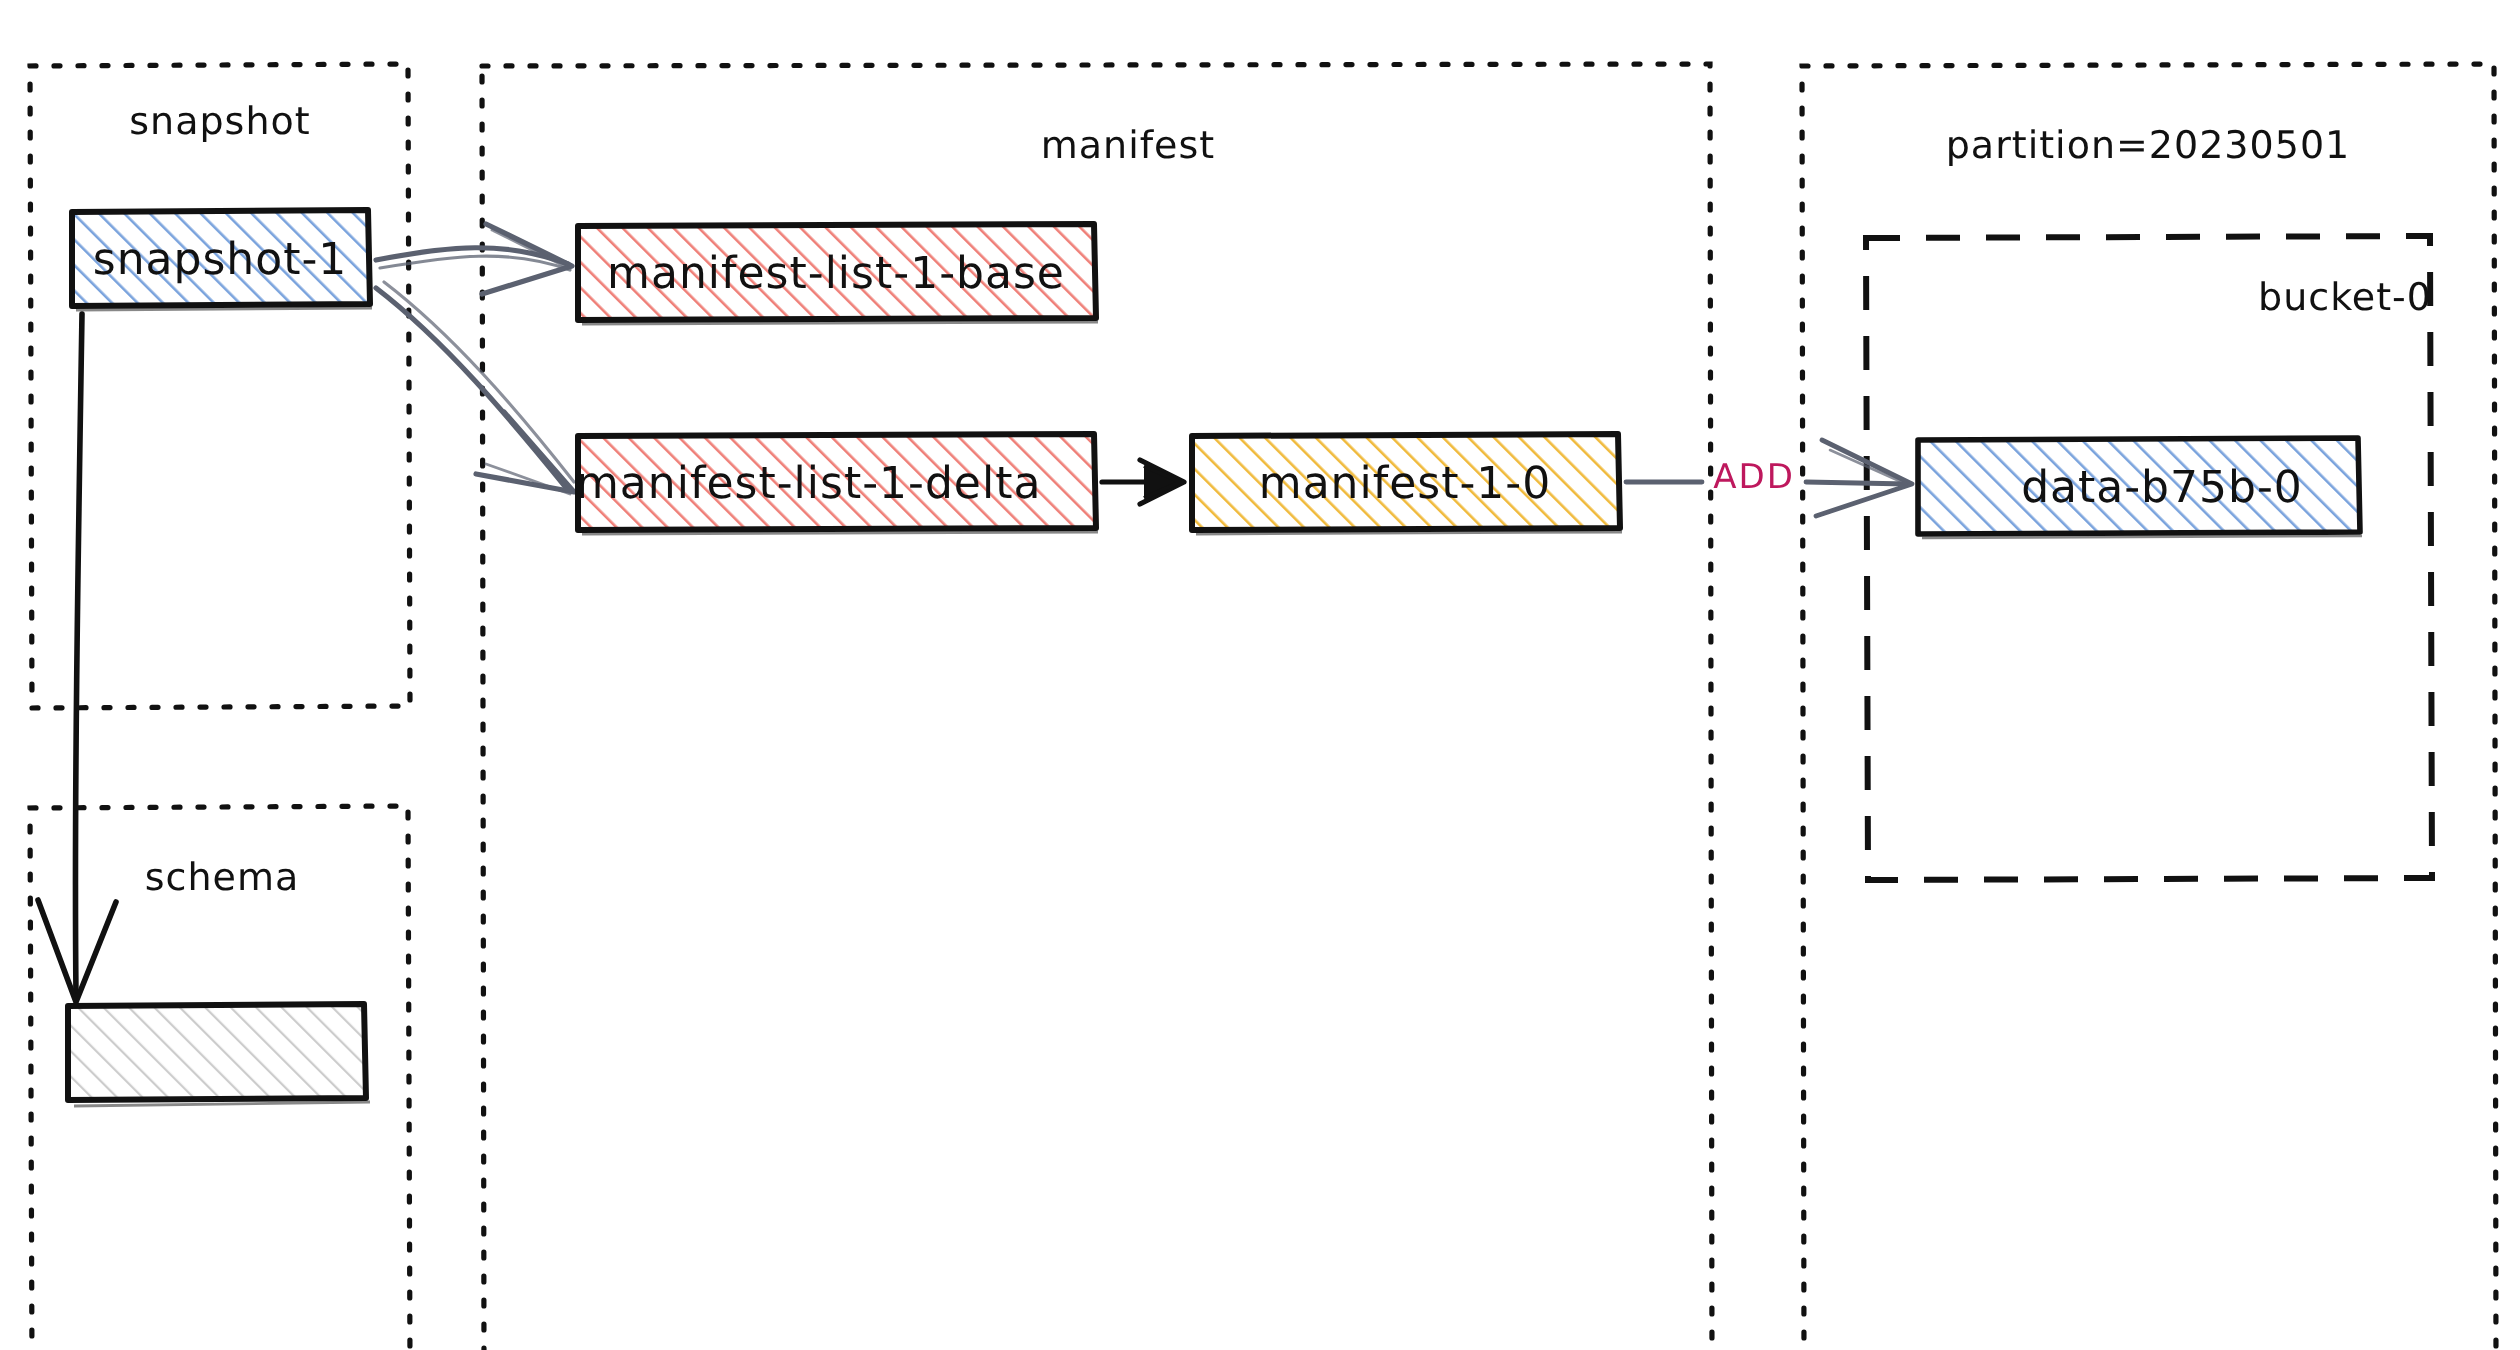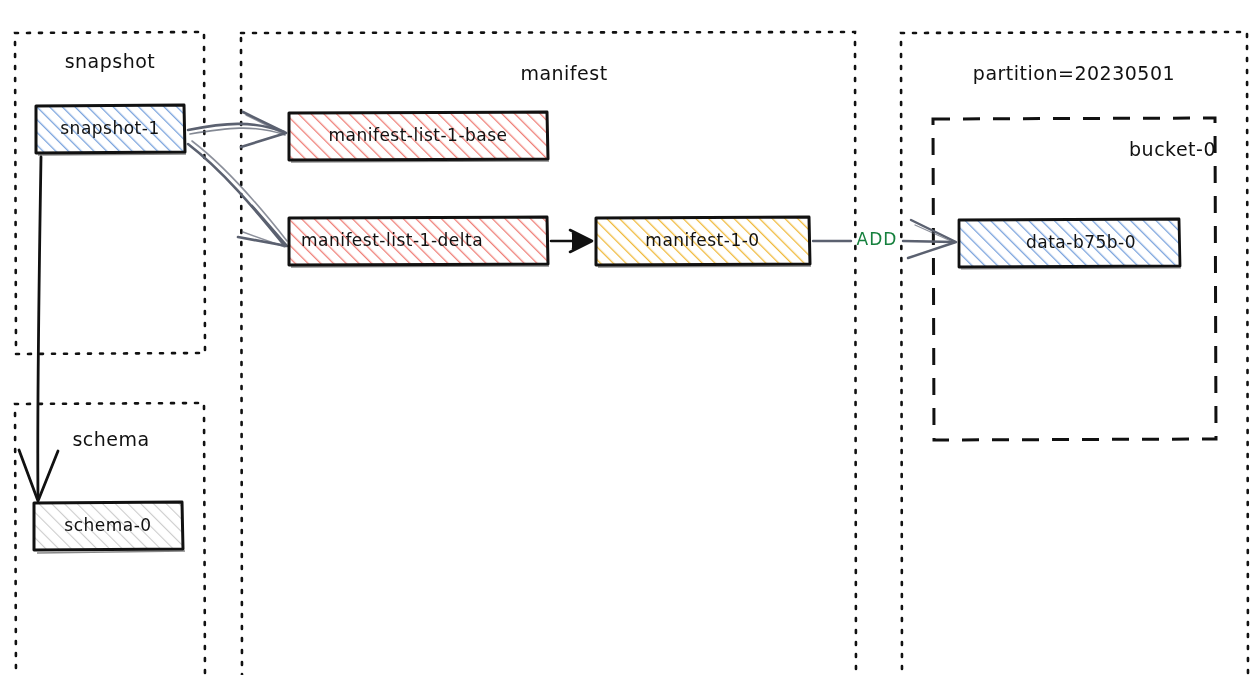--- a/index.html
+++ b/index.html
@@ -30,27 +30,27 @@
     font-family: "DejaVu Sans", sans-serif;
     color: #111111;
     white-space: nowrap;
     letter-spacing: 0.5px;
   }
   .group-label {
     font-size: 19px;
     text-align: center;
   }
   .box-label {
+    font-size: 22px;
+    text-align: center;
+  }
+  .edge-label {
+    position: absolute;
     font-size: 17px;
-    text-align: center;
-  }
-  .edge-label {
-    position: absolute;
-    font-size: 17px;
-    color: #15803d;
+    color: #be185d;
     letter-spacing: 1px;
     font-family: "DejaVu Sans", sans-serif;
     white-space: nowrap;
   }
   .hit {
     position: absolute;
   }
 </style>
 </head>
 <body>
@@ -173,23 +173,20 @@
   <div class="group-label" style="left:256px; top:42px; width:616px;">manifest</div>
 
   <div class="group-label" style="left:900px; top:42px; width:348px;">partition=20230501</div>
 
   <div class="group-label" style="left:932px; top:118px; width:284px;text-align:right;">bucket-0</div>
 
   <div class="hit" style="left:35px; top:85px; width:150px; height:48px;">
     <div class="box-label" style="left:0; top:13px; width:150px;">snapshot-1</div>
   </div>
 
-  <div class="hit" style="left:33px; top:482px; width:150px; height:48px;">
-    <div class="box-label" style="left:0; top:13px; width:150px;">schema-0</div>
-  </div>
 
   <div class="hit" style="left:288px; top:92px; width:264px; height:48px;">
     <div class="box-label" style="left:0; top:13px; width:260px;">manifest-list-1-base</div>
   </div>
 
   <div class="hit" style="left:288px; top:197px; width:260px; height:48px;">
     <div class="box-label" style="left:0; top:13px; width:208px;">manifest-list-1-delta</div>
   </div>
 
   <div class="hit" style="left:595px; top:197px; width:215px; height:48px;border-radius:15px;">

